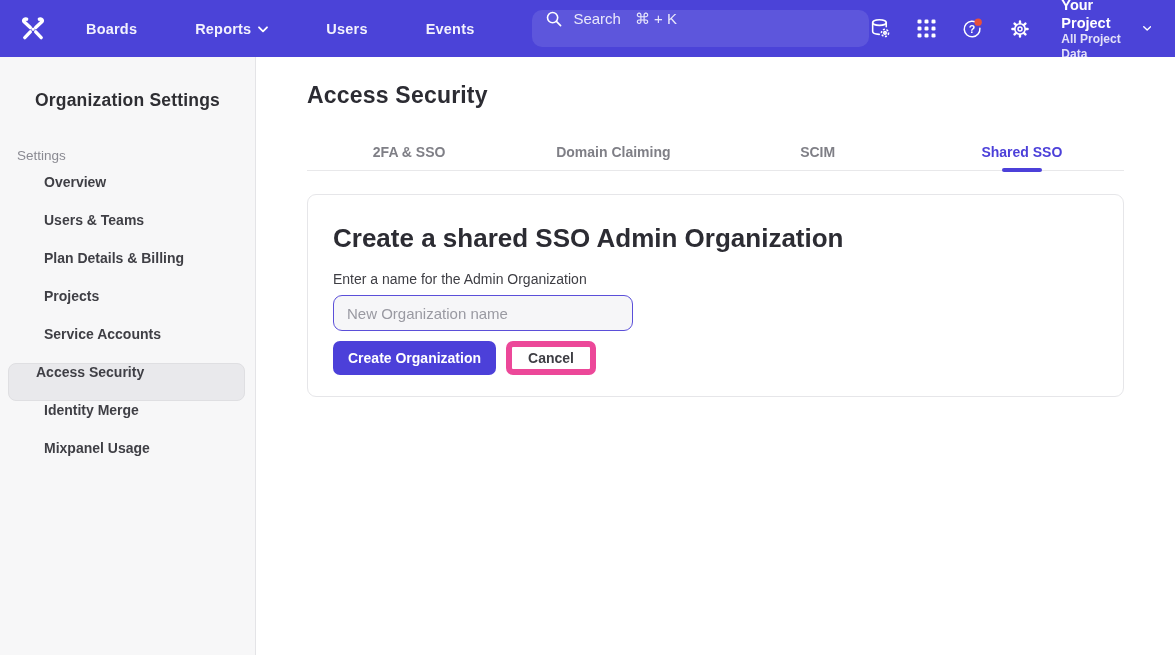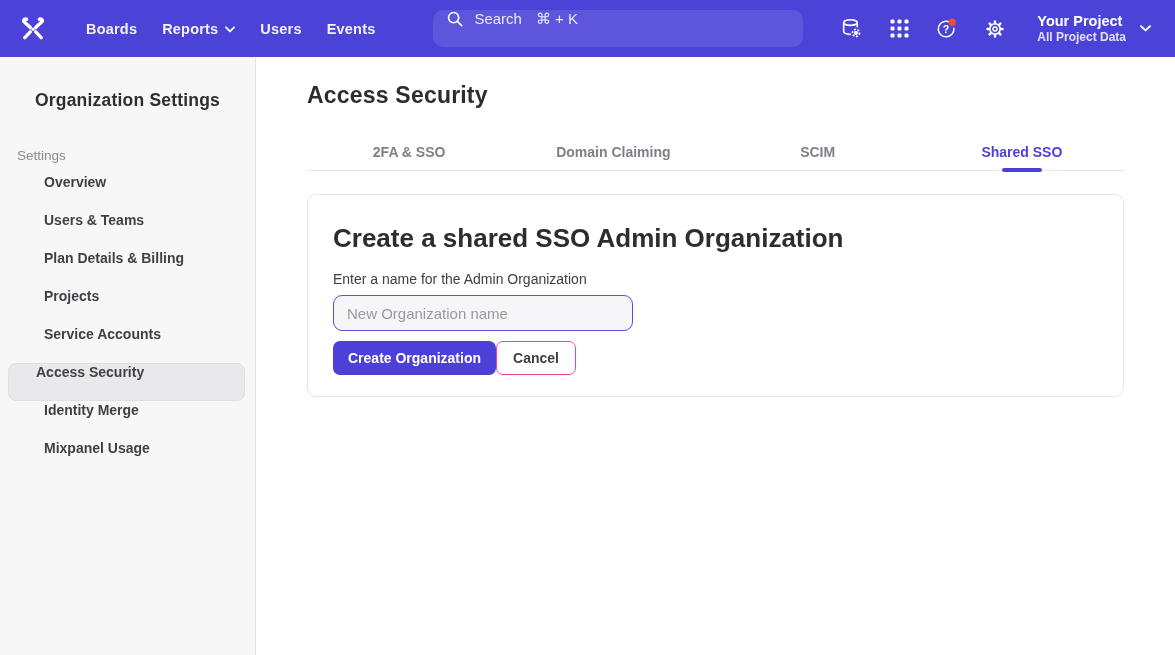--- a/index.html
+++ b/index.html
@@ -3,21 +3,21 @@
 <meta charset="utf-8">
 <style>
   * { margin:0; padding:0; box-sizing:border-box; }
   html,body { width:1175px; height:655px; overflow:hidden; background:#ffffff;
               font-family:"Liberation Sans", sans-serif; }
 
   
   .topbar { height:57px; background:#4B43D8; display:flex; align-items:center;
             padding:0 24px 0 18px; }
   .logo { width:30px; height:30px; flex:0 0 auto; cursor:pointer; }
-  .nav { display:flex; align-items:center; margin-left:38px; column-gap:25px; }
+  .nav { display:flex; align-items:center; margin-left:38px; column-gap:58px; }
   .nav-item { color:#F2F1FD; font-size:14.5px; font-weight:700; letter-spacing:.2px;
               cursor:pointer; display:flex; align-items:center; gap:7px; white-space:nowrap; }
   .nav-item svg { margin-top:2px; }
   .searchbox { margin-left:58px; width:370px; height:37px; border-radius:10px;
                background:rgba(255,255,255,0.10); display:flex; align-items:flex-start;
                padding:0 13px; cursor:text; }
   .searchbox .s-label { color:#E9E8FB; font-size:15px; margin-left:10px; font-weight:400; }
   .searchbox .s-short { color:#E9E8FB; font-size:15px; margin-left:14px; font-weight:400; }
   .topbar-right { margin-left:auto; display:flex; align-items:center; }
   .tb-icon { width:24px; height:24px; display:flex; align-items:center; justify-content:center;
@@ -59,27 +59,27 @@
   .card { margin-top:23px; background:#ffffff; border:1px solid #E6E6E9; border-radius:9px;
           padding:28px 25px 21px; }
   .card-title { font-size:26px; line-height:30px; font-weight:700; color:#2C2C33; }
   .field-label { margin-top:16px; font-size:14px; line-height:20px; color:#3E3E44;
                  font-weight:400; }
   .org-input { margin-top:6px; display:block; width:300px; height:36px;
                border:1.5px solid #5B4FD9; border-radius:9px; background:#F6F6F8;
                padding:0 13px; font-size:15px; color:#2C2C33; outline:none;
                font-family:"Liberation Sans", sans-serif; }
   .org-input::placeholder { color:#9A9AA2; }
-  .btn-row { margin-top:10px; display:flex; align-items:center; gap:0; }
+  .btn-row { margin-top:10px; display:flex; align-items:center; gap:10px; }
   .btn { height:34px; border-radius:7px; font-size:14px; cursor:pointer;
          font-family:"Liberation Sans", sans-serif; }
   .btn-primary { background:#4C40D9; color:#ffffff; font-weight:700; border:none;
                  padding:0 15px; }
   .btn-secondary { background:#ffffff; color:#3E3E44; font-weight:600;
-                   border:1px solid #ec4899; padding:0 16px; }
+                   border:6px solid #ec4899; padding:0 16px; }
 </style>
 </head>
 <body>
 
 <div class="topbar">
   <span class="logo">
     <svg width="30" height="30" viewBox="0 0 30 30" fill="none">
       <path d="M8.6 5.2 C6.1 4.3 4.8 6.5 6.4 8.1 L12.3 13.6" stroke="#fff" stroke-width="3.4" stroke-linecap="round"></path>
       <path d="M21.4 5.2 C23.9 4.3 25.2 6.5 23.6 8.1 L17.7 13.6" stroke="#fff" stroke-width="3.4" stroke-linecap="round"></path>
       <path d="M6.8 23.6 L12.3 17.9" stroke="#fff" stroke-width="3.4" stroke-linecap="round"></path>

